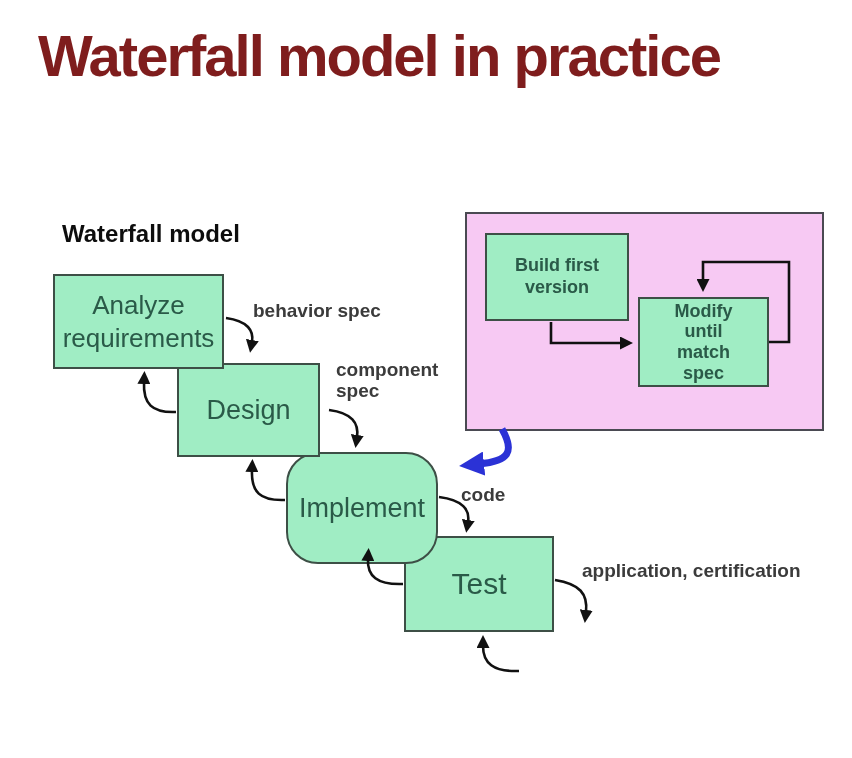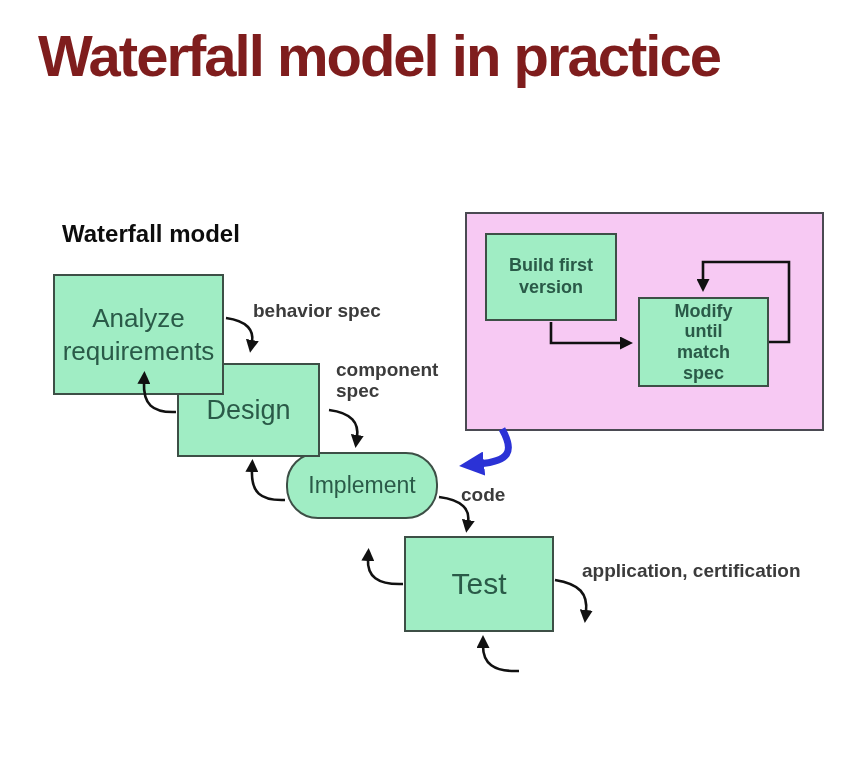--- a/index.html
+++ b/index.html
@@ -25,23 +25,23 @@
   .stage-box{
     position:absolute;
     background:#a0edc4;
     border:2px solid #3d4f46;
     color:#2a5a48;
     display:flex;align-items:center;justify-content:center;
     text-align:center;
     box-sizing:border-box;
     line-height:1.2;
   }
-  .box-analyze{left:37px;top:274px;width:171px;height:121px;font-size:26px;z-index:15;line-height:1.25;}
+  .box-analyze{left:37px;top:274px;width:171px;height:95px;font-size:26px;z-index:15;line-height:1.25;}
   .box-design{left:161px;top:363px;width:143px;height:94px;font-size:27px;z-index:14;}
-  .box-implement{left:270px;top:452px;width:152px;height:67px;font-size:23px;z-index:13;border-radius:32px;}
+  .box-implement{left:270px;top:452px;width:152px;height:112px;font-size:27px;z-index:13;border-radius:32px;}
   .box-test{left:388px;top:536px;width:150px;height:96px;font-size:30px;z-index:12;}
   .box-operate{left:504px;top:626px;width:151px;height:94px;font-size:27px;z-index:11;}
   .edge-label{
     position:absolute;
     font-size:19px;font-weight:bold;color:#3b3b3b;
     line-height:1.1;z-index:16;
   }
   .label-behavior{left:237px;top:301px;}
   .label-component{left:320px;top:360px;width:125px;}
   .label-code{left:445px;top:485px;}
@@ -51,21 +51,21 @@
     background:#f7c9f3;border:2px solid #4a4a52;
     box-sizing:border-box;z-index:5;
   }
   .inset-box{
     position:absolute;
     background:#a0edc4;border:2px solid #3d4f46;color:#2a5a48;
     display:flex;align-items:center;justify-content:center;
     text-align:center;font-size:18px;font-weight:bold;line-height:1.2;
     box-sizing:border-box;z-index:6;
   }
-  .box-build{left:469px;top:233px;width:132px;height:88px;padding:0 10px;}
+  .box-build{left:469px;top:233px;width:144px;height:88px;padding:0 10px;}
   .box-modify{left:622px;top:297px;width:131px;height:90px;padding:0 29px;line-height:1.15;}
   svg.arrow-layer{
     position:absolute;left:0;top:0;width:852px;height:758px;
     z-index:20;pointer-events:none;
   }
   svg .flow{stroke:#111111;stroke-width:2.6;fill:none;}
   svg .callout{stroke:#2b32d6;stroke-width:7;fill:none;}
 </style>
 </head>
 <body>

